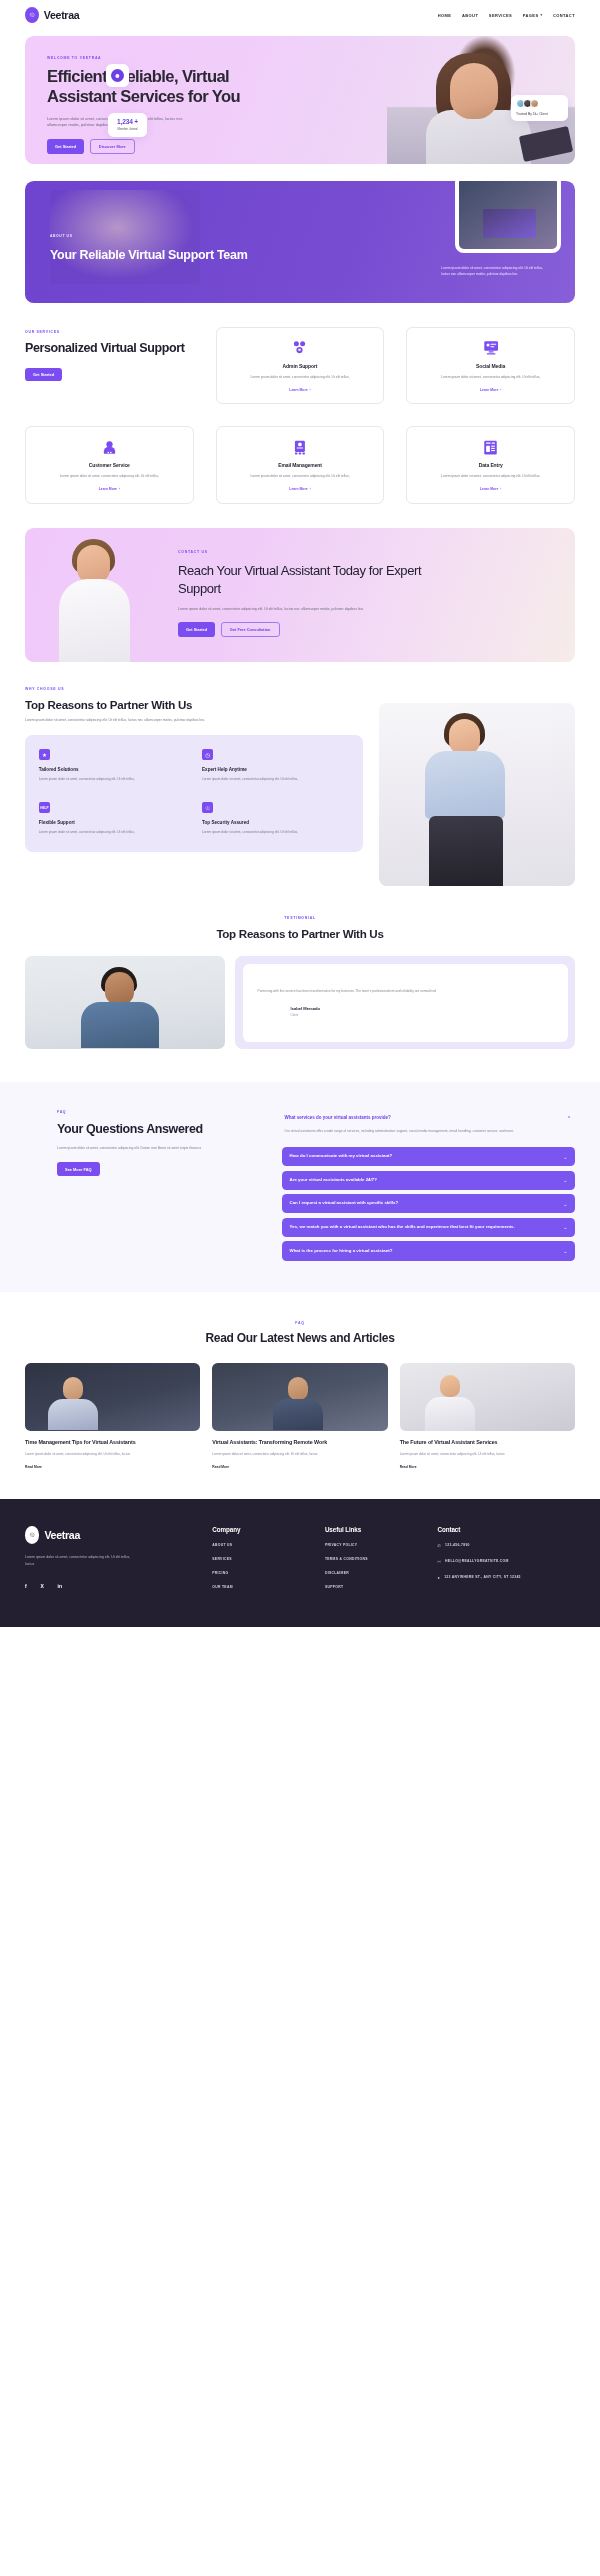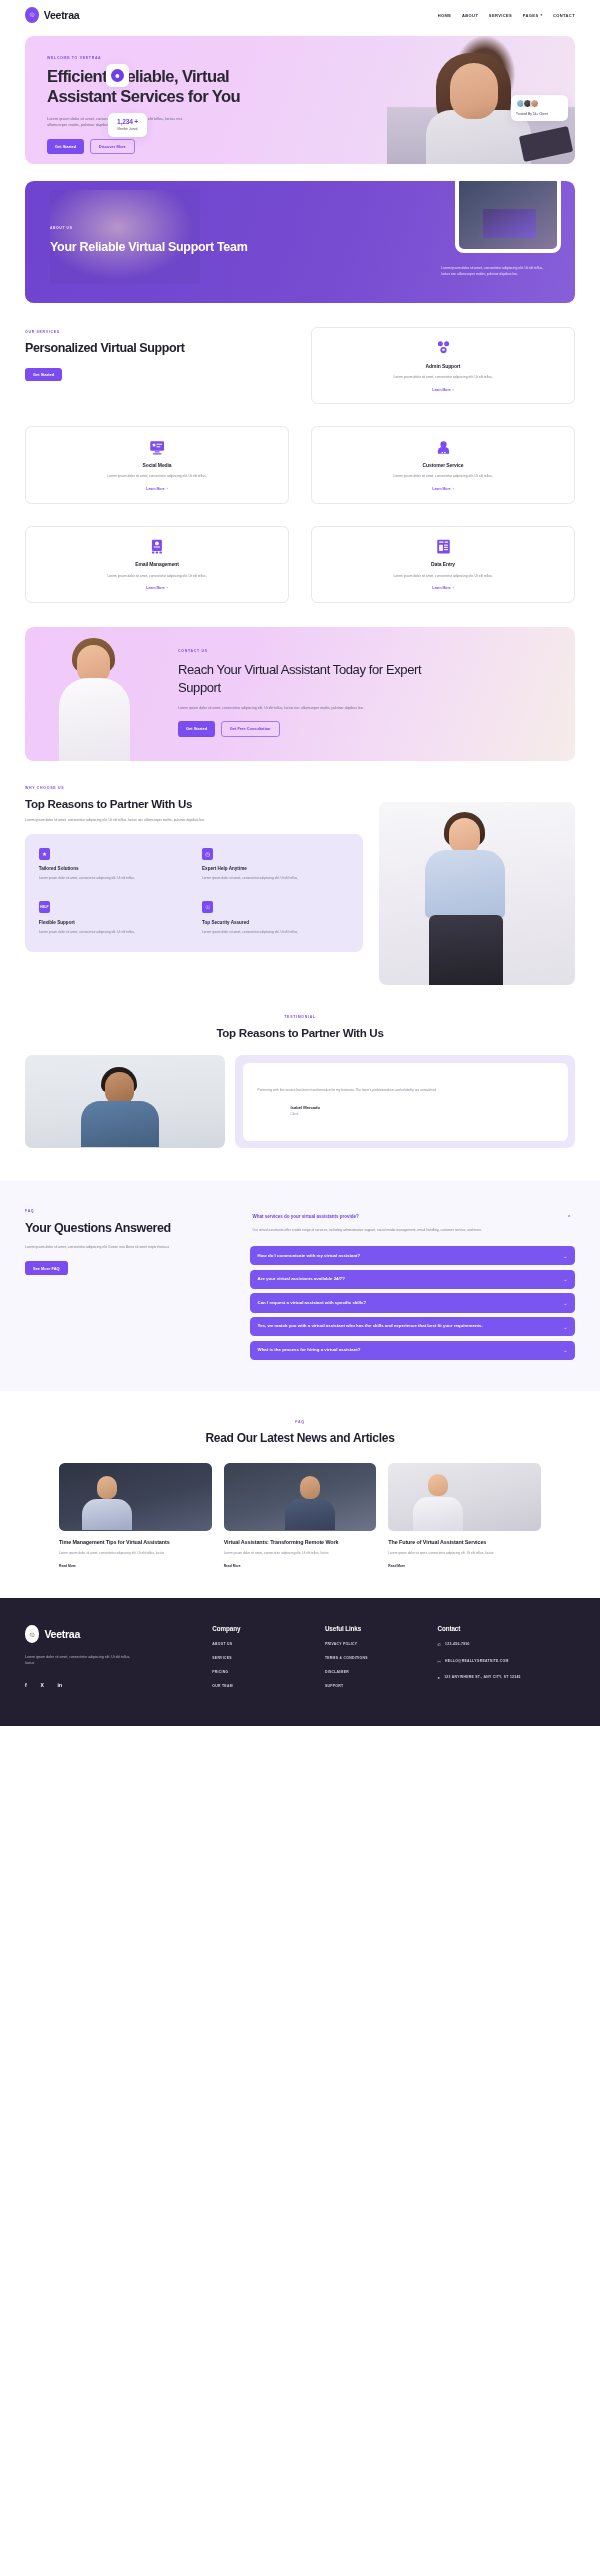--- a/index.html
+++ b/index.html
@@ -132,37 +132,37 @@
   }
   .about-thumb {
     position: absolute; right: 13.8px; top: -7.5px; width: 106px; height: 79px;
     background: linear-gradient(145deg,#3d4a66 0%,#5a5d7e 45%,#8678a0 100%);
     border: 4.4px solid #fff; border-radius: 8.8px;
   }
   .about-thumb-screen {
     position: absolute; left: 24px; top: 31px; width: 53px; height: 29px;
     background: linear-gradient(150deg,#4e3f7a,#7b5fd0); border-radius: 1.9px;
   }
-  .about-text { position: absolute; left: 25px; top: 45px; }
+  .about-text { position: absolute; left: 25px; top: 53px; }
   .about-eyebrow {
     font-size: 3.4px; font-weight: bold; letter-spacing: 0.6px;
     color: #efe7ff; text-transform: uppercase;
   }
   .about h2 {
     font-size: 12.5px; font-weight: bold; line-height: 1.45; color: #fff;
     letter-spacing: -0.3px; margin-top: 8.1px;
   }
   .about-para {
     position:absolute; right: 26px; bottom: 26px; width: 108px;
     font-size: 3.4px; line-height: 1.85; color: #efe4ff;
   }
 
   
   .services { width: 550px; margin: 24px auto 0; }
-  .svc-grid { display: grid; grid-template-columns: repeat(2, 1fr); gap: 22px; }
+  .svc-grid { display: grid; grid-template-columns: repeat(3, 1fr); gap: 22px; }
   .svc-intro { padding-top: 2.5px; }
   .svc-intro h2 {
     font-size: 12.5px; font-weight: bold; line-height: 1.28;
     letter-spacing: -0.4px; color: #232030; margin-top: 6.9px;
   }
   .svc-card {
     border: 0.6px solid #e8e6ee; border-radius: 6.3px; background: #fff;
     padding: 12px 10px 10.6px; text-align: center;
   }
   .svc-ico { height: 15.6px; margin-bottom: 6.9px; display:flex; align-items:center; justify-content:center; }
@@ -278,21 +278,21 @@
     display: flex; flex-direction: column; justify-content: center;
   }
   .testi-quote { font-size: 3.2px; line-height: 1.9; color: #8a8794; }
   .testi-person { margin-top: 11.3px; padding-left: 33px; }
   .testi-name { font-size: 4.1px; font-weight: bold; color: #1f1d2b; }
   .testi-role { font-size: 3.1px; color: #9a97a4; margin-top: 2.5px; }
 
   
   .faq-sec { background: #f9f7fe; margin-top: 33px; padding: 27.5px 0 31px; }
   .faq { width: 550px; margin: 0 auto; display: flex; gap: 19px; }
-  .faq-left { width: 206px; }
+  .faq-left { width: 206px; margin-left: 32px; }
   .faq-left h2 {
     font-size: 12.5px; font-weight: bold; line-height: 1.28;
     letter-spacing: -0.4px; color: #211f2e; margin-top: 7.5px;
   }
   .faq-left p { font-size: 3.4px; line-height: 1.85; color: #7e7b8a; margin-top: 8.1px; width: 156px; }
   .faq-right { flex: 1; padding-top: 5px; }
   .faq-open-q {
     font-size: 4.5px; font-weight: bold; color: #6c40e8;
     display: flex; justify-content: space-between; align-items: center;
     padding: 0 3.8px 0 2.5px;
@@ -304,21 +304,21 @@
   .faq-item {
     background: #7b55ef; color: #fff; border-radius: 4.4px;
     padding: 6.3px 7.5px; margin-top: 4.4px;
     display: flex; justify-content: space-between; align-items: center;
     gap: 6.3px; cursor: pointer;
   }
   .faq-item span.q { font-size: 4.4px; font-weight: bold; line-height: 1.5; }
   .chev { font-size: 5px; opacity: 0.95; flex-shrink: 0; }
 
   
-  .blog { width: 482px; margin: 29px auto 0; text-align: center; }
+  .blog { width: 550px; margin: 29px auto 0; text-align: center; }
   .blog h2 {
     font-size: 12px; font-weight: bold; line-height: 1.3;
     letter-spacing: -0.3px; color: #211f2e; margin-top: 6.9px;
   }
   .blog-grid { display: grid; grid-template-columns: repeat(3, 1fr); gap: 12px; margin-top: 16.3px; text-align: left; }
   .blog-img { height: 68px; border-radius: 5.6px; position: relative; overflow: hidden; }
   .bi1 { background: linear-gradient(165deg,#2f3444 0%,#3d4356 55%,#575f77 100%); }
   .bi2 { background: linear-gradient(165deg,#3a4150 0%,#4c5468 50%,#6e7489 100%); }
   .bi3 { background: linear-gradient(165deg,#e9e8ec 0%,#dcdbe2 50%,#cbc9d3 100%); }
   .bi-head { position:absolute; width: 20px; height: 22.5px; border-radius: 10px 10px 8.8px 8.8px; }

